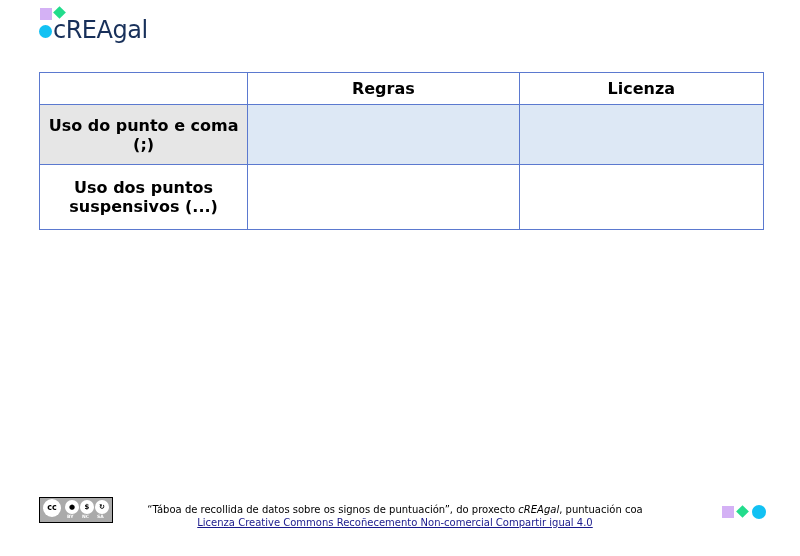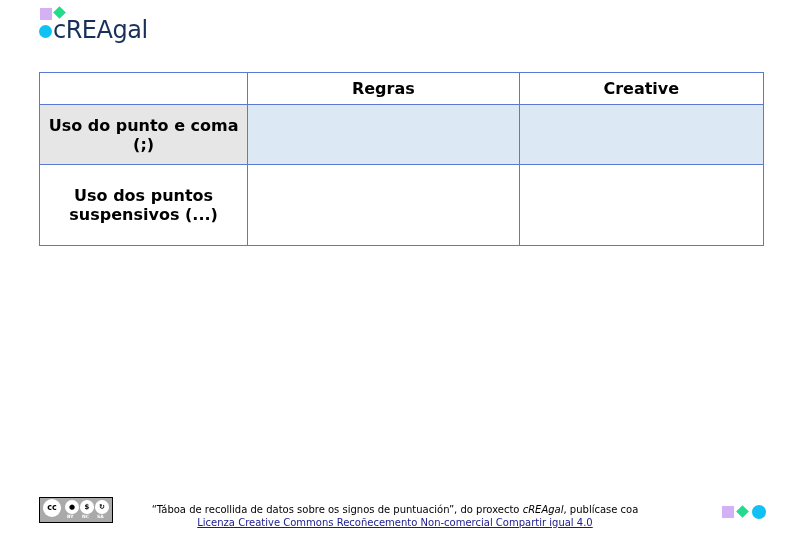--- a/index.html
+++ b/index.html
@@ -22,21 +22,21 @@
   table.grid td, table.grid th {
     border: 1px solid #5b79cf;
     font-size: 16px; font-weight: bold; text-align: center; vertical-align: middle;
     padding: 0 6px;
   }
   .col1 { width: 201px; }
   .col2 { width: 262px; }
   .col3 { width: 236px; }
   tr.head { height: 32px; }
   tr.r1 { height: 60px; }
-  tr.r2 { height: 81px; }
+  tr.r2 { height: 65px; }
   tr.r3 { height: 53px; }
   .rowhead-gray { background: #e6e6e6; }
   .cell-blue { background: #dde8f5; }
   .cell-white { background: #ffffff; }
 
   .cc-badge {
     position: absolute; left: 39px; top: 497px; width: 74px; height: 26px;
     background: #aaaaaa; border: 1px solid #000; box-sizing: border-box;
   }
   .cc-badge .c { position: absolute; top: 2px; width: 14px; height: 14px; border-radius: 50%; background: #fff; color: #000; font-size: 7px; font-weight: bold; text-align: center; line-height: 14px; }
@@ -70,21 +70,21 @@
 <table class="grid">
   <colgroup>
     <col class="col1">
       <col class="col2">
       <col class="col3">
   </colgroup>
   <tbody>
       <tr class="head">
     <th></th>
     <th>Regras</th>
-    <th>Creative</th>
+    <th>Licenza</th>
   </tr>
   <tr class="r1">
     <td class="rowhead-gray">Uso do punto e coma (;)</td>
     <td class="cell-blue"></td>
     <td class="cell-blue"></td>
   </tr>
   <tr class="r2">
     <td class="cell-white">Uso dos puntos suspensivos (...)</td>
     <td class="cell-white"></td>
     <td class="cell-white"></td>
@@ -96,21 +96,21 @@
   <div class="c cc">cc</div>
   <div class="c by">●</div>
   <div class="c nc">$</div>
   <div class="c sa">↻</div>
   <span class="lbl" style="left:27px">BY</span>
   <span class="lbl" style="left:42px">NC</span>
   <span class="lbl" style="left:57px">SA</span>
 </div>
 
 <div class="footer-text">
-  <span>“Táboa de recollida de datos sobre os signos de puntuación”, do proxecto </span><i>cREAgal</i><span>, publícase coa</span><br>
+  <span>“Táboa de recollida de datos sobre os signos de puntuación”, do proxecto </span><i>cREAgal</i><span>, puntuación coa</span><br>
   <a>Licenza Creative Commons Recoñecemento Non-comercial Compartir igual 4.0</a>
 </div>
 
 <div class="mini-logo">
   <div class="sq"></div>
   <div class="dia"></div>
   <div class="circ"></div>
 </div>
 
 </body></html>

